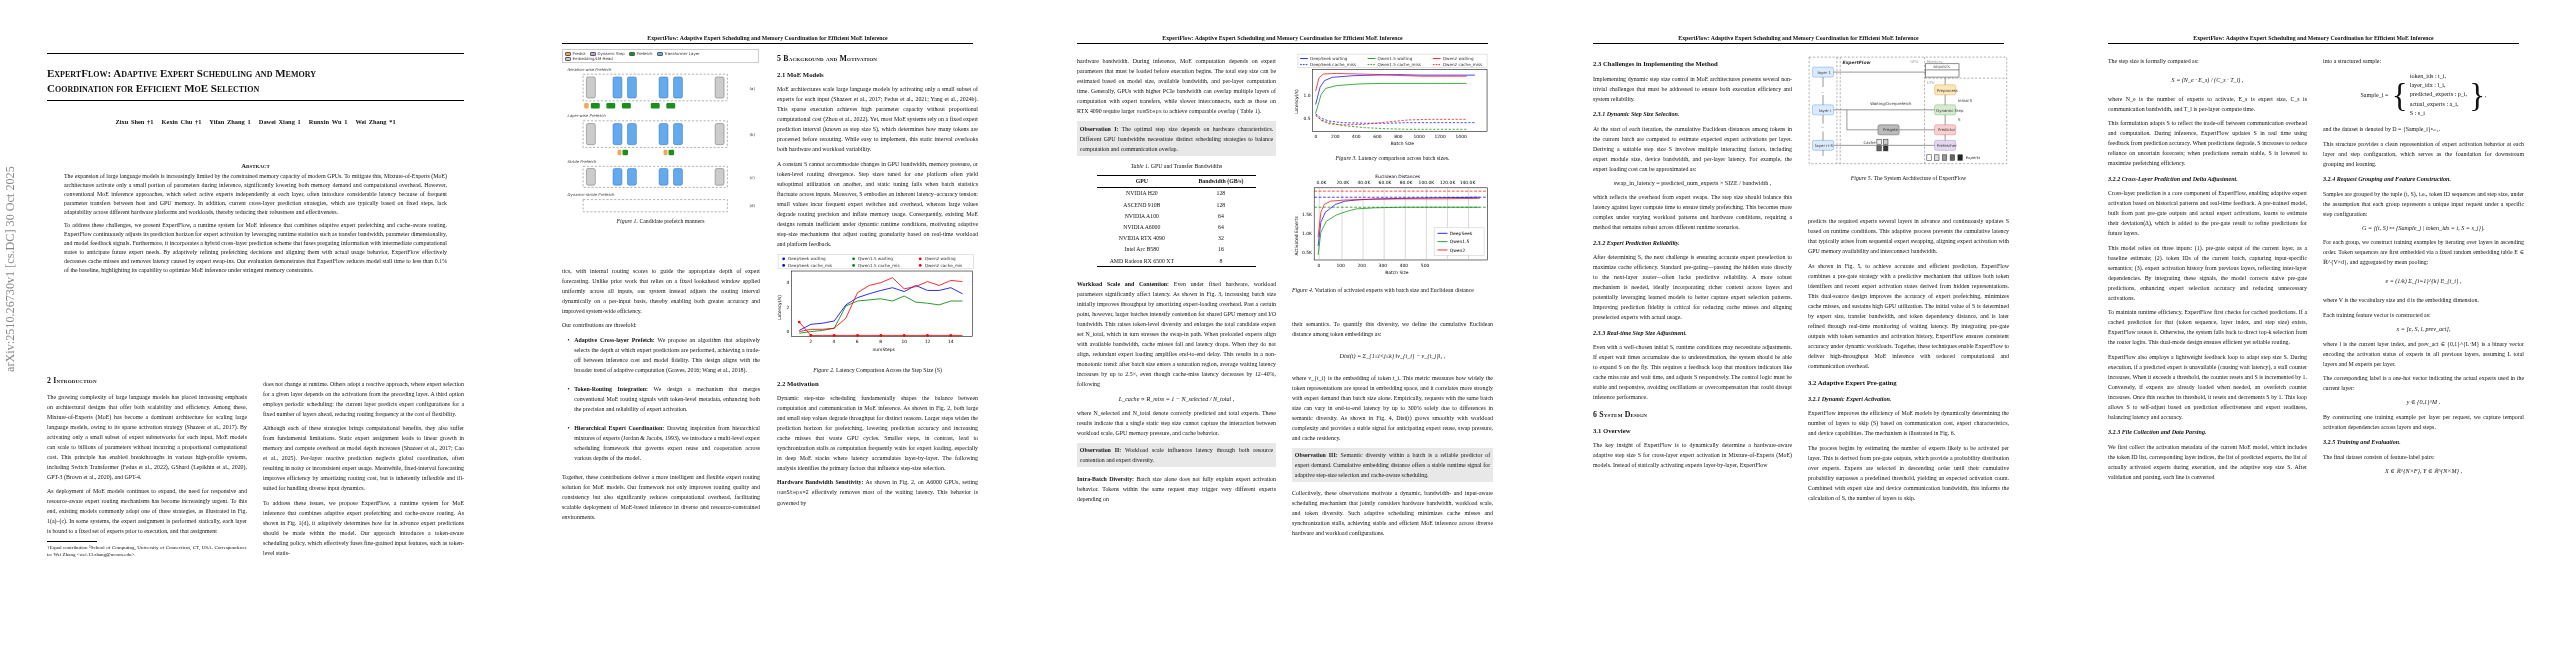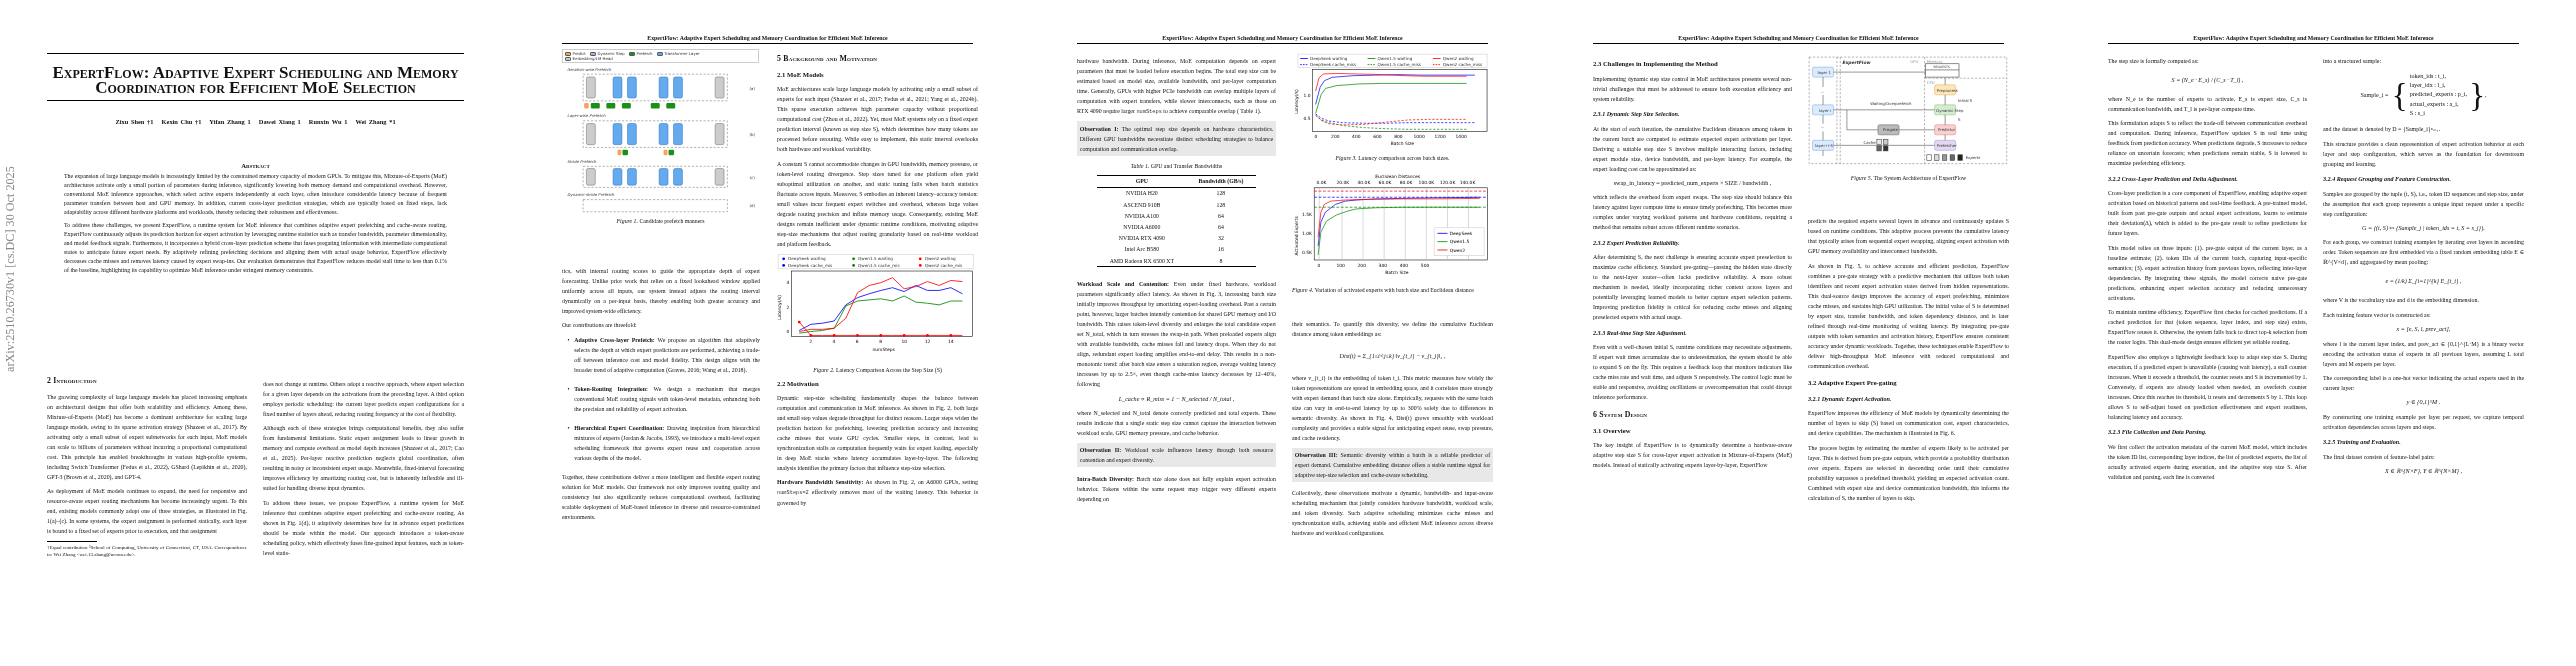--- a/index.html
+++ b/index.html
@@ -29,21 +29,21 @@
   .legend span{margin-right:4.4px;display:inline-flex;align-items:center}
   .sw{display:inline-block;width:5.6px;height:3.9px;border-radius:1.1px;margin-right:1.7px;border:0.6px solid #555}
   svg text{font-family:"DejaVu Sans",sans-serif}
 </style>
 </head>
 <body>
 
 <div class="page" style="left:0">
   <div class="arxiv"><span>arXiv:2510.26730v1  [cs.DC]  30 Oct 2025</span></div>
   <div style="position:absolute;top:53px;left:47px;width:417px;border-top:1.7px solid #000"></div>
-  <div style="position:absolute;top:66px;left:47px;width:417px;text-align:center;font-weight:bold;font-size:17px;font-variant:small-caps;line-height:14.5px">
+  <div style="position:absolute;top:66px;left:47px;width:417px;text-align:left;font-weight:bold;font-size:11px;font-variant:small-caps;line-height:14.5px">
     <div>ExpertFlow: Adaptive Expert Scheduling and Memory</div>
     <div>Coordination for Efficient MoE Selection</div>
   </div>
   <div style="position:absolute;top:100px;left:47px;width:417px;border-top:0.8px solid #000"></div>
   <div style="position:absolute;top:118px;left:47px;width:417px;text-align:center;font-weight:bold;font-size:6.4px;word-spacing:1.1px">
     <span>Zixu Shen †1</span>&nbsp;&nbsp;
     <span>Kexin Chu †1</span>&nbsp;&nbsp;
     <span>Yifan Zhang 1</span>&nbsp;&nbsp;
     <span>Dawei Xiang 1</span>&nbsp;&nbsp;
     <span>Runxin Wu 1</span>&nbsp;&nbsp;

